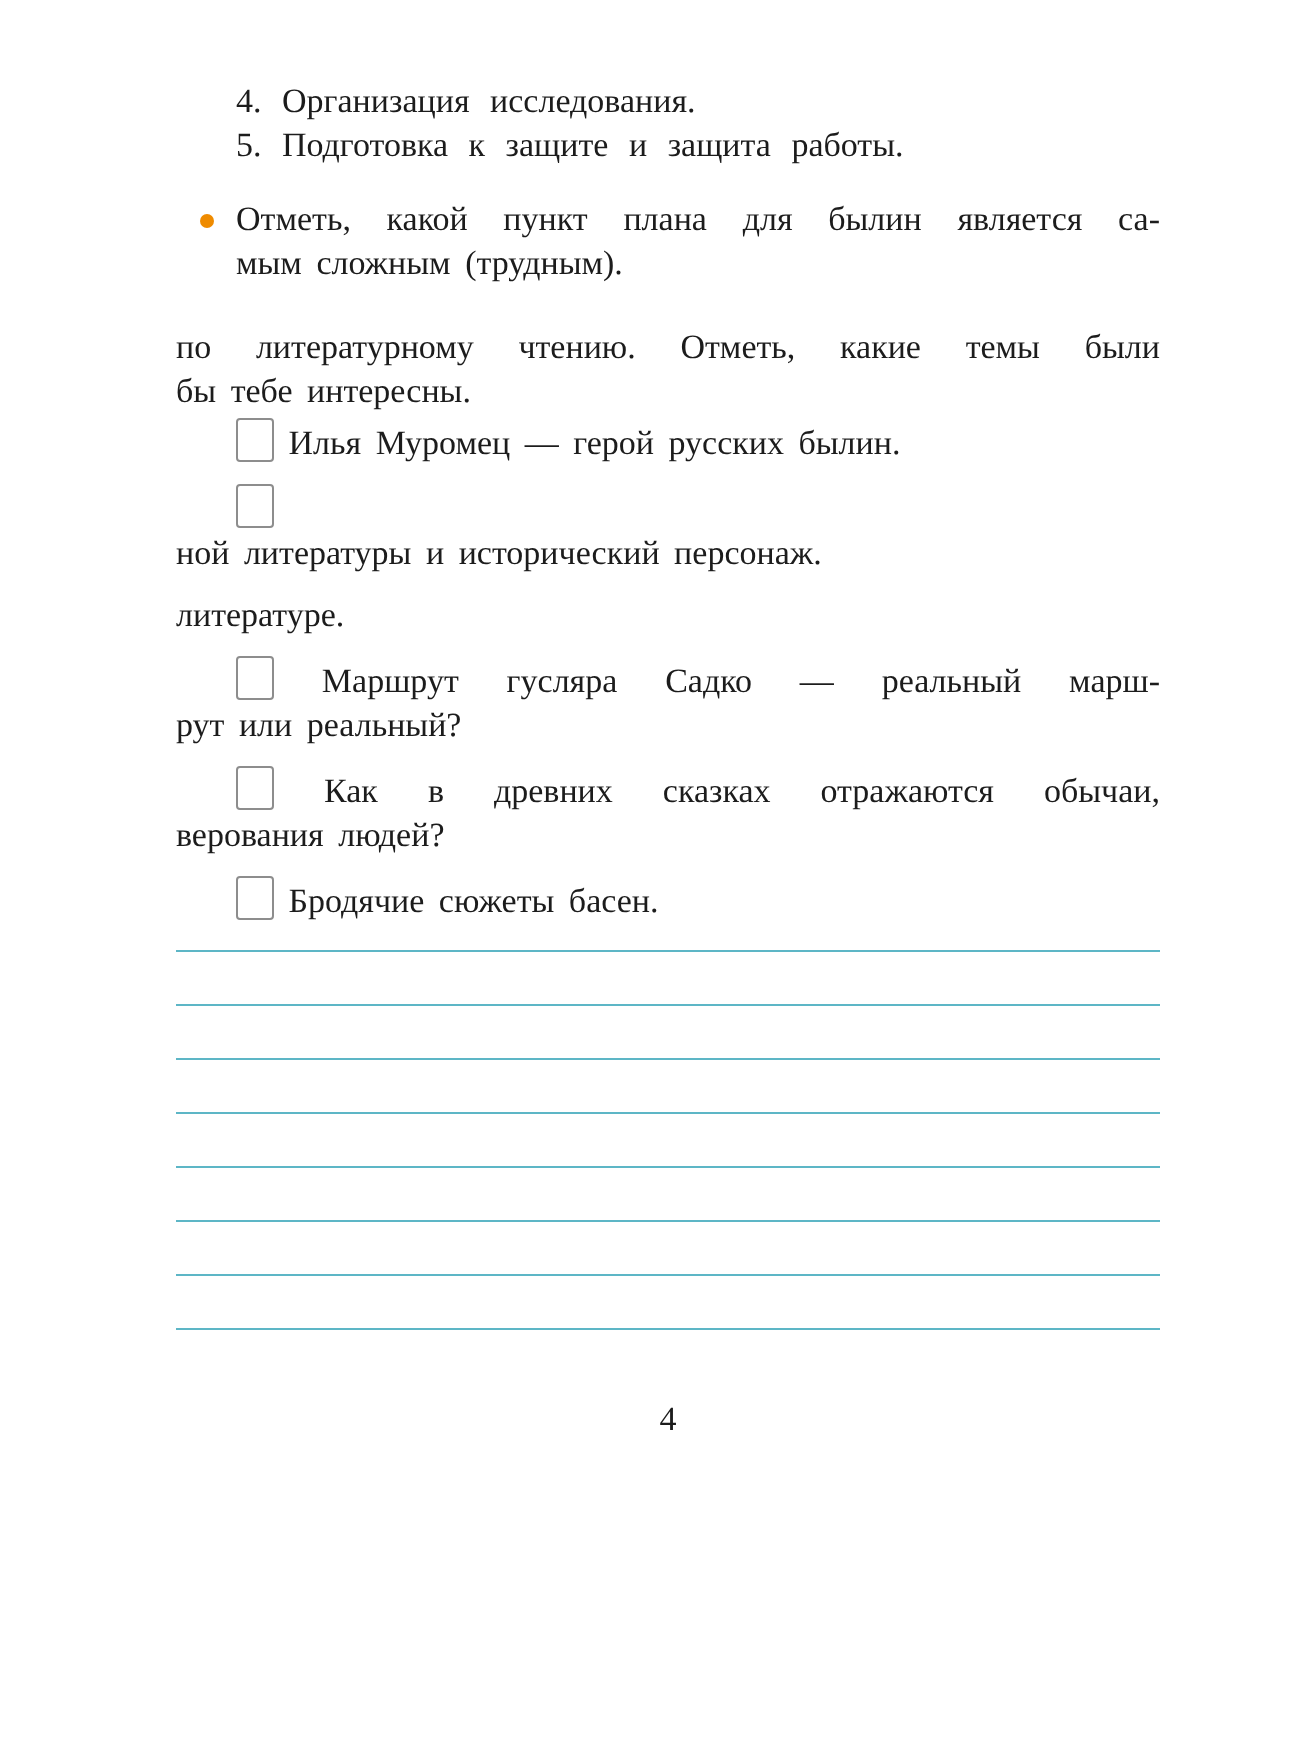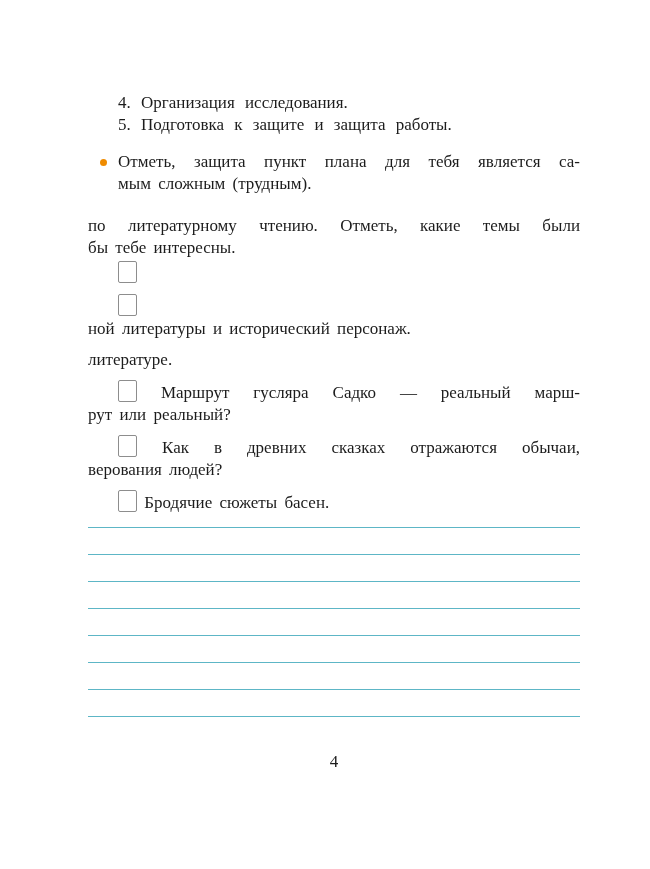--- a/index.html
+++ b/index.html
@@ -1,21 +1,21 @@
 <!DOCTYPE html>
 <html style="--accent: #ef8b00; --rule: #5db6c6;"><head>
 <meta charset="utf-8">
 <style>
   html,body{margin:0;padding:0;}
   body{
     width:650px;height:869px;background:#ffffff;position:relative;overflow:hidden;
     font-family:"Liberation Serif","DejaVu Serif",serif;
     font-size:17px;color:#1c1c1c;
   }
-  .content{position:absolute;left:88px;top:0;width:492px;padding-top:92px;}
+  .content{position:absolute;left:88px;top:0;width:492px;padding-top:40px;}
   .line{line-height:22px;word-spacing:3px;}
   .jl{text-align:justify;text-align-last:justify;white-space:nowrap;overflow:hidden;}
   .ll{text-align:left;}
   .ind{text-indent:30px;}
   .plan{margin-left:30px;word-spacing:6px;}
   .note{margin-top:15px;position:relative;padding-left:30px;}
   .bullet{position:absolute;left:12px;top:8px;width:7px;height:7px;border-radius:50%;
           background:var(--accent,#ef8b00);}
   .task{margin-top:20px;}
   .opts{margin-top:2px;}
@@ -30,33 +30,33 @@
 </head>
 <body>
 
 <div class="content">
 
   <div class="line ll plan">4. Организация исследования.</div>
   <div class="line ll plan">5. Подготовка к защите и защита работы.</div>
 
   <div class="note">
     <span class="bullet"></span>
-    <div class="line jl">Отметь, защита пункт плана для тебя является са-</div>
+    <div class="line jl">Отметь, какой пункт плана для былин является са-</div>
     <div class="line ll">мым сложным (трудным).</div>
   </div>
 
   <div class="task">
     <div class="line jl">по литературному чтению. Отметь, какие темы были</div>
     <div class="line ll">бы тебе интересны.</div>
   </div>
 
   <div class="opts">
 
     <div class="opt">
-      <div class="line ll ind"><span class="cb"></span> </div>
+      <div class="line ll ind"><span class="cb"></span> <span>Илья Муромец — герой русских былин.</span></div>
     </div>
 
     <div class="opt">
       <div class="line jl ind"><span class="cb"></span> </div>
       <div class="line ll">ной литературы и исторический персонаж.</div>
     </div>
 
     <div class="opt">
       <div class="line ll">литературе.</div>
     </div>

